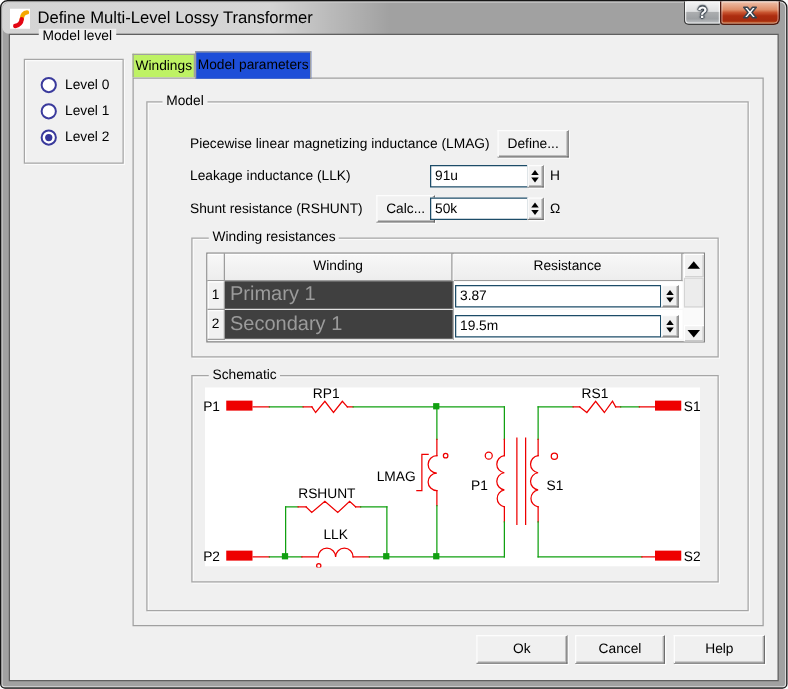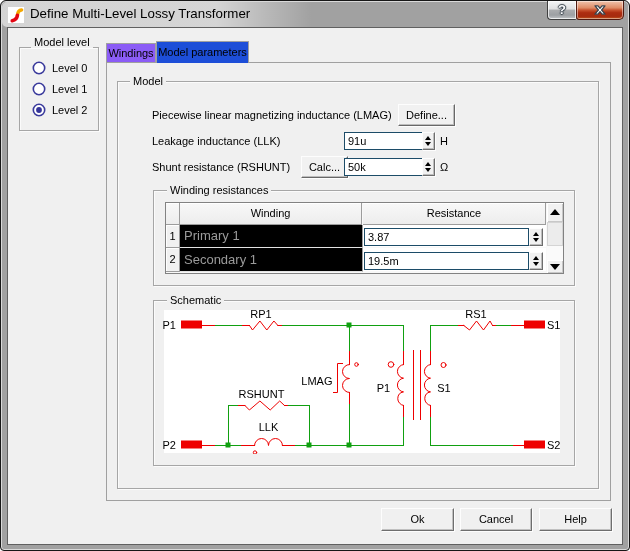--- a/index.html
+++ b/index.html
@@ -21,40 +21,40 @@
   #closebtn{position:absolute;left:576px;top:1px;width:46px;height:18px;border:1px solid #501a10;border-top:none;border-radius:0 0 5px 3px;
       background:linear-gradient(#efc3ad 0%,#de8c67 38%,#c85430 50%,#ad2d10 65%,#a62a0e 85%,#c2581e 100%);box-shadow:inset 0 0 0 1px rgba(255,255,255,0.45);}
   
   #content{position:absolute;left:8px;top:28px;width:614px;height:516px;background:#f0f0f0;box-shadow:0 0 0 1px #606060;}
   
   .grp{position:absolute;border:1px solid #a6a6a6;box-shadow:inset 1px 1px 0 #fbfbfb, 1px 1px 0 #fbfbfb;}
   .grplabel{position:absolute;background:#f0f0f0;font-size:11px;color:#000;padding:0 3px;line-height:12px;}
   .rlabel{position:absolute;font-size:11px;color:#000;line-height:14px;}
   
   .tab{position:absolute;font-size:11px;white-space:nowrap;text-align:center;color:#000;}
-  #tab1{left:106px;top:43px;width:48px;height:18px;background:#8b5cf6;border:1px solid #a0a0a0;border-bottom:none;line-height:18px;}
+  #tab1{left:106px;top:43px;width:48px;height:18px;background:#bef264;border:1px solid #a0a0a0;border-bottom:none;line-height:18px;}
   #tab2{left:156px;top:41px;width:91px;height:21px;background:#1d4ed8;border:1px solid #a0a0a0;border-bottom:none;line-height:20px;}
   #pane{position:absolute;left:106px;top:62px;width:503px;height:437px;border:1px solid #a0a0a0;background:#f0f0f0;}
   
   .btn{position:absolute;background:#f1f1f1;border:1px solid #686868;border-top-color:#fdfdfd;border-left-color:#fdfdfd;
        font-size:11px;color:#000;text-align:center;box-shadow:inset -1px -1px 0 #bdbdbd, 1px 1px 0 rgba(255,255,255,0.85);}
   .btn2{position:absolute;background:#f0f0f0;border:1px solid #6e6e6e;border-top-color:#fdfdfd;border-left-color:#fdfdfd;
        font-size:11px;color:#000;text-align:center;box-shadow:inset -1px -1px 0 #c0c0c0, 1px 1px 0 rgba(255,255,255,0.85);}
   .lbl{position:absolute;font-size:11px;color:#000;white-space:nowrap;line-height:14px;}
   
   .spinfield{position:absolute;background:#fff;border:1px solid #1c4c68;font-size:11px;color:#000;padding-left:3px;}
   .spinarrows{position:absolute;background:#f1f1f1;border:1px solid #6e6e6e;border-top-color:#fdfdfd;border-left-color:#fdfdfd;
        box-shadow:inset -1px -1px 0 #bdbdbd, 1px 1px 0 rgba(255,255,255,0.85);}
   .tri-up{position:absolute;width:0;height:0;border-left:3.5px solid transparent;border-right:3.5px solid transparent;border-bottom:4.5px solid #000;}
   .tri-down{position:absolute;width:0;height:0;border-left:3.5px solid transparent;border-right:3.5px solid transparent;border-top:4.5px solid #000;}
   
   .hdr{position:absolute;background:linear-gradient(#f8f8f8,#ededed);border-right:1px solid #9c9c9c;border-bottom:1px solid #9c9c9c;
        box-shadow:inset 0 1px 0 #ffffff;font-size:11px;color:#000;text-align:center;}
   .vhdr{position:absolute;background:#f1f1f1;border-right:1px solid #9c9c9c;border-bottom:1px solid #9c9c9c;box-shadow:inset 1px 1px 0 #ffffff;font-size:11px;color:#000;text-align:center;}
-  .cell{position:absolute;background:#000000;font-size:13px;color:#9b9b9b;border-bottom:1px solid #e2e2e2;}
+  .cell{position:absolute;background:#404040;font-size:16px;color:#9b9b9b;border-bottom:1px solid #e2e2e2;}
   .cellspin{position:absolute;background:#ffffff;border:1px solid #1c4c68;}
 </style>
 </head>
 <body>
 <div id="page">
   <div id="win"></div>
   <div id="titleglow"></div>
   <div id="icon">
     <svg width="16" height="16" viewBox="0 0 16 16">
       <path d="M13.6,2.9 C11.0,3.1 9.7,4.8 9.4,8.3" fill="none" stroke="#f5a800" stroke-width="3.5" stroke-linecap="round"></path>
@@ -62,21 +62,21 @@
     </svg>
   </div>
   <div id="titletext">Define Multi-Level Lossy Transformer</div>
   <div id="helpbtn">?</div>
   <div id="closebtn"><svg width="46" height="18" viewBox="0 0 46 18">
         <path d="M18,4.8 L21,4.8 L23,7.3 L25,4.8 L28,4.8 L24.6,9 L28.1,13.2 L25.1,13.2 L23,10.6 L20.9,13.2 L17.9,13.2 L21.4,9 Z" fill="#ffffff" stroke="#3a434d" stroke-width="1.2" stroke-linejoin="round"></path>
       </svg></div>
   <div id="content"></div>
 
   <div class="grp" style="left:19px;top:47px;width:78px;height:82px;"></div>
-  <div class="grplabel" style="left:31px;top:36px;text-align:right;">Model level</div>
+  <div class="grplabel" style="left:31px;top:23px;text-align:right;">Model level</div>
   <svg class="abs" style="left:32px;top:61px;" width="14" height="14">
       <circle cx="7" cy="7" r="5.7" fill="#ffffff" stroke="#3a3a9c" stroke-width="1.6"></circle>
     </svg>
   <div class="rlabel" style="left:52px;top:61px;">Level 0</div>
   <svg class="abs" style="left:32px;top:82px;" width="14" height="14">
       <circle cx="7" cy="7" r="5.7" fill="#ffffff" stroke="#3a3a9c" stroke-width="1.6"></circle>
     </svg>
   <div class="rlabel" style="left:52px;top:82px;">Level 1</div>
   <svg class="abs" style="left:32px;top:103px;" width="14" height="14">
       <circle cx="7" cy="7" r="5.7" fill="#ffffff" stroke="#3a3a9c" stroke-width="1.6"></circle>

